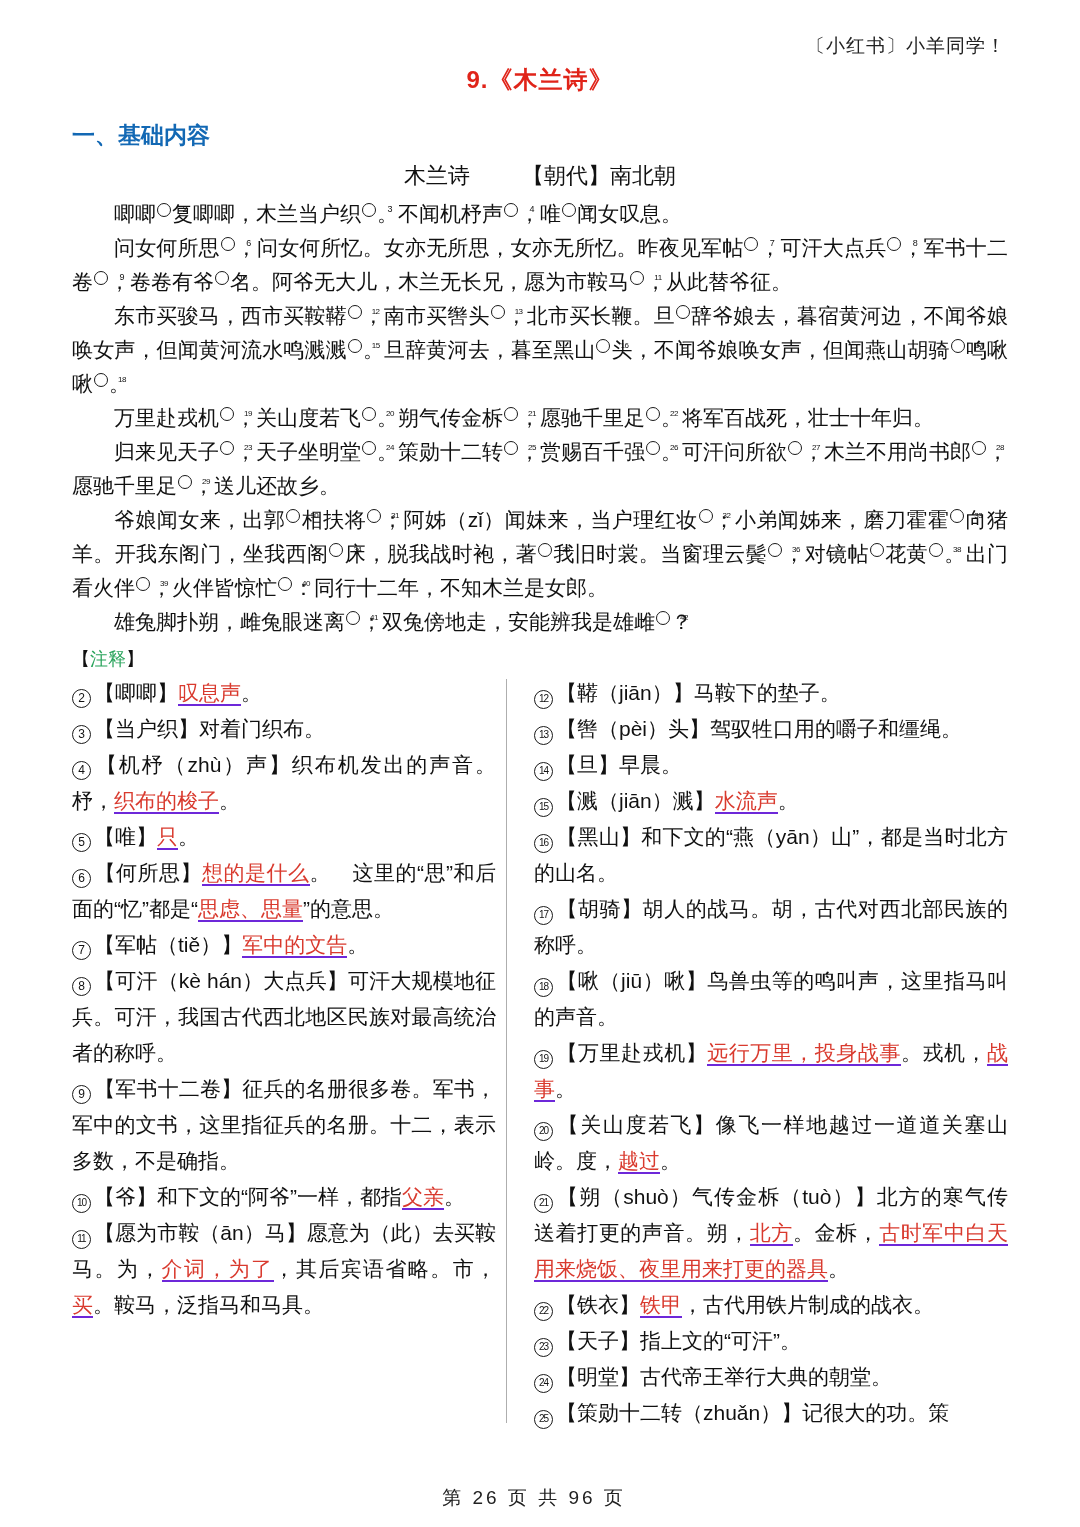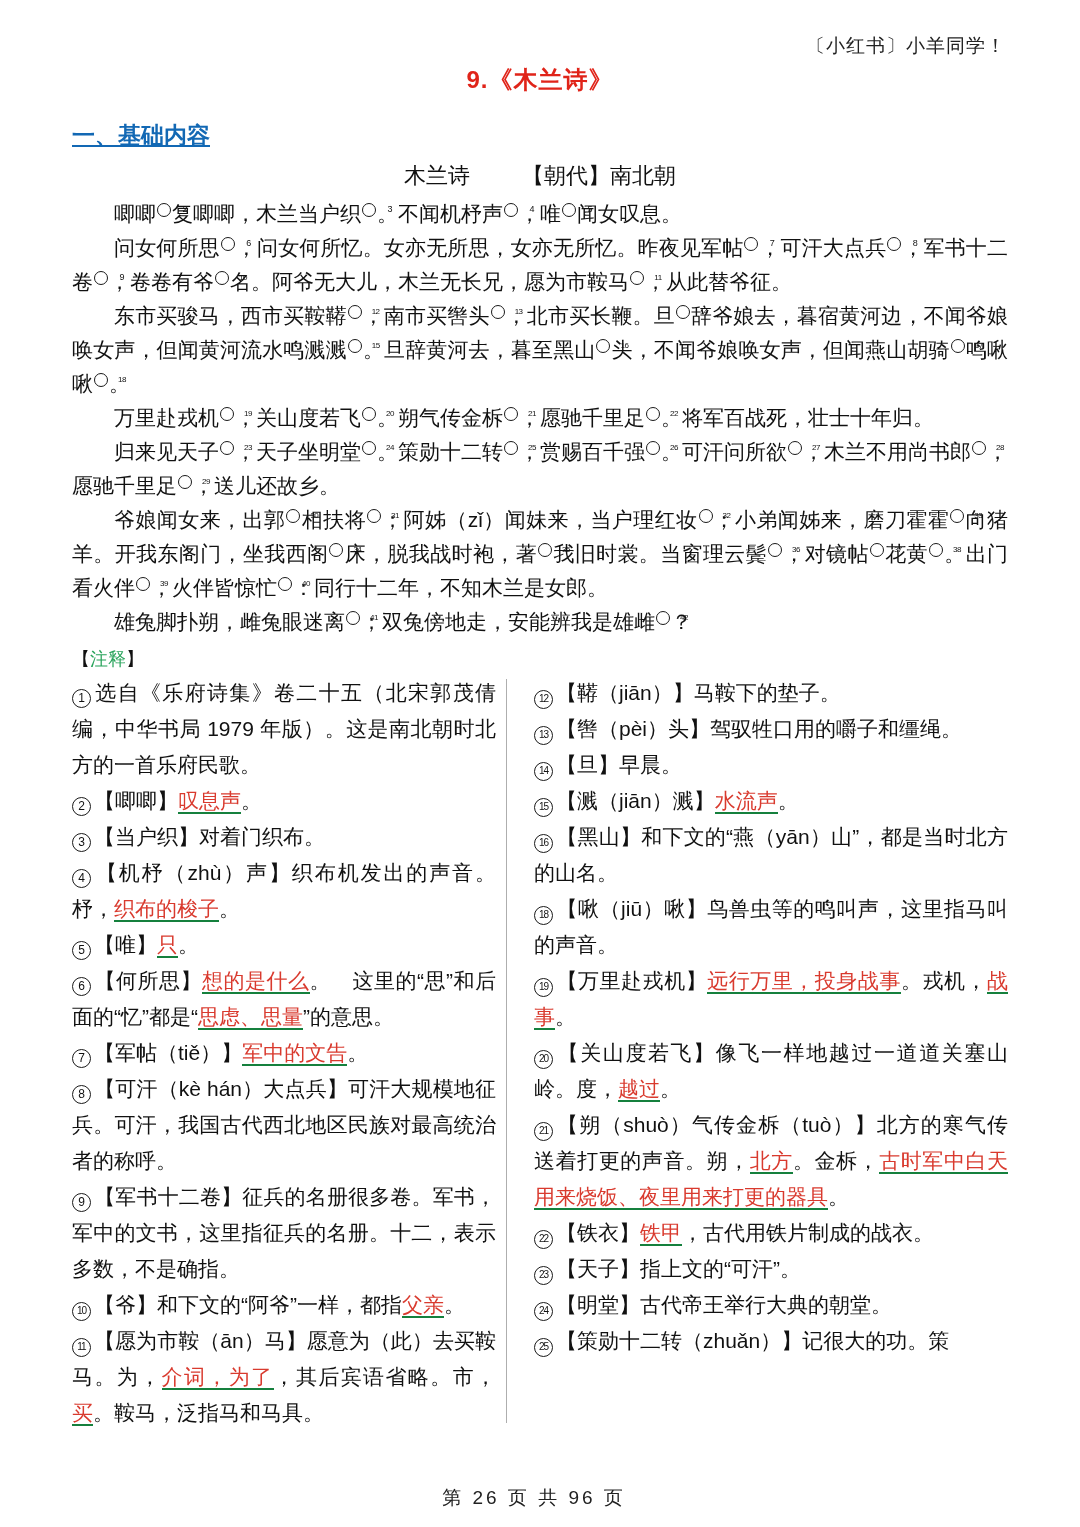--- a/index.html
+++ b/index.html
@@ -21,21 +21,20 @@
   .title{
     margin:64px 0 0;
     text-align:center;
     font-size:24px;font-weight:bold;
     color:#e02419;letter-spacing:1px;
   }
   .section-heading{
     margin:24px 0 0;
     font-size:23px;font-weight:bold;
     color:#1268b4;
-    text-decoration:underline;
   }
   .subtitle{
     margin:10px 0 4px;
     text-align:center;
     font-size:22px;
   }
   .subtitle .gap{display:inline-block;width:52px;}
   .poem{margin-top:6px;}
   .poem-para{
     margin:0;
@@ -68,21 +67,21 @@
   }
   .circ.two{font-size:10px;letter-spacing:-1px;}
   .circ.sup{
     width:14px;height:14px;
     font-size:9px;border-width:1px;
     vertical-align:9px;margin:0 1px;
   }
   .circ.sup.two{font-size:8px;letter-spacing:-0.5px;}
   .hl{
     color:#d93a2e;
-    border-bottom:2px solid #15803d;
+    border-bottom:2px solid #6d28d9;
   }
   .footer{
     position:absolute;left:0;right:12px;bottom:16px;
     text-align:center;
     font-size:19px;color:#222;letter-spacing:3px;
   }
 </style>
 </head>
 <body>
 
@@ -107,39 +106,39 @@
       <p class="poem-para"><span>爷娘闻女来，出郭</span><span class="circ sup two">30</span><span>相扶将</span><span class="circ sup two">31</span><span>；阿姊（zǐ）闻妹来，当户理红妆</span><span class="circ sup two">32</span><span>；小弟闻姊来，磨刀霍霍</span><span class="circ sup two">33</span><span>向猪羊。开我东阁门，坐我西阁</span><span class="circ sup two">34</span><span>床，脱我战时袍，著</span><span class="circ sup two">35</span><span>我旧时裳。当窗理云鬓</span><span class="circ sup two">36</span><span>，对镜帖</span><span class="circ sup two">37</span><span>花黄</span><span class="circ sup two">38</span><span>。出门看火伴</span><span class="circ sup two">39</span><span>，火伴皆惊忙</span><span class="circ sup two">40</span><span>：同行十二年，不知木兰是女郎。</span></p>
       <p class="poem-para"><span>雄兔脚扑朔，雌兔眼迷离</span><span class="circ sup two">41</span><span>；双兔傍地走，安能辨我是雄雌</span><span class="circ sup two">42</span><span>？</span></p>
     </div>
 
   <div class="notes-header">
     <span>【</span><span class="green">注释</span><span>】</span>
   </div>
 
   <div class="notes-columns">
     <div class="col-left">
-        <div class="note"><span class="circ">1</span><span>选自《乐府诗集》卷二十五（北宋郭茂倩编，中华书局 1979 年版）。这是南北朝时北方的一首乐府民歌。</span></div>
         <div class="note"><span class="circ">2</span><span>【唧唧】</span><span class="hl">叹息声</span><span>。</span></div>
         <div class="note"><span class="circ">3</span><span>【当户织】对着门织布。</span></div>
         <div class="note"><span class="circ">4</span><span>【机杼（zhù）声】织布机发出的声音。杼，</span><span class="hl">织布的梭子</span><span>。</span></div>
         <div class="note"><span class="circ">5</span><span>【唯】</span><span class="hl">只</span><span>。</span></div>
         <div class="note"><span class="circ">6</span><span>【何所思】</span><span class="hl">想的是什么</span><span>。　这里的“思”和后面的“忆”都是“</span><span class="hl">思虑、思量</span><span>”的意思。</span></div>
         <div class="note"><span class="circ">7</span><span>【军帖（tiě）】</span><span class="hl">军中的文告</span><span>。</span></div>
         <div class="note"><span class="circ">8</span><span>【可汗（kè hán）大点兵】可汗大规模地征兵。可汗，我国古代西北地区民族对最高统治者的称呼。</span></div>
         <div class="note"><span class="circ">9</span><span>【军书十二卷】征兵的名册很多卷。军书，军中的文书，这里指征兵的名册。十二，表示多数，不是确指。</span></div>
         <div class="note"><span class="circ two">10</span><span>【爷】和下文的“阿爷”一样，都指</span><span class="hl">父亲</span><span>。</span></div>
         <div class="note"><span class="circ two">11</span><span>【愿为市鞍（ān）马】愿意为（此）去买鞍马。为，</span><span class="hl">介词，为了</span><span>，其后宾语省略。市，</span><span class="hl">买</span><span>。鞍马，泛指马和马具。</span></div>
       </div>
     <div class="col-divider"></div>
     <div class="col-right">
         <div class="note"><span class="circ two">12</span><span>【鞯（jiān）】马鞍下的垫子。</span></div>
         <div class="note"><span class="circ two">13</span><span>【辔（pèi）头】驾驭牲口用的嚼子和缰绳。</span></div>
         <div class="note"><span class="circ two">14</span><span>【旦】早晨。</span></div>
         <div class="note"><span class="circ two">15</span><span>【溅（jiān）溅】</span><span class="hl">水流声</span><span>。</span></div>
         <div class="note"><span class="circ two">16</span><span>【黑山】和下文的“燕（yān）山”，都是当时北方的山名。</span></div>
+        <div class="note"><span class="circ two">17</span><span>【胡骑】胡人的战马。胡，古代对西北部民族的称呼。</span></div>
         <div class="note"><span class="circ two">18</span><span>【啾（jiū）啾】鸟兽虫等的鸣叫声，这里指马叫的声音。</span></div>
         <div class="note"><span class="circ two">19</span><span>【万里赴戎机】</span><span class="hl">远行万里，投身战事</span><span>。戎机，</span><span class="hl">战事</span><span>。</span></div>
         <div class="note"><span class="circ two">20</span><span>【关山度若飞】像飞一样地越过一道道关塞山岭。度，</span><span class="hl">越过</span><span>。</span></div>
         <div class="note"><span class="circ two">21</span><span>【朔（shuò）气传金柝（tuò）】北方的寒气传送着打更的声音。朔，</span><span class="hl">北方</span><span>。金柝，</span><span class="hl">古时军中白天用来烧饭、夜里用来打更的器具</span><span>。</span></div>
         <div class="note"><span class="circ two">22</span><span>【铁衣】</span><span class="hl">铁甲</span><span>，古代用铁片制成的战衣。</span></div>
         <div class="note"><span class="circ two">23</span><span>【天子】指上文的“可汗”。</span></div>
         <div class="note"><span class="circ two">24</span><span>【明堂】古代帝王举行大典的朝堂。</span></div>
         <div class="note"><span class="circ two">25</span><span>【策勋十二转（zhuǎn）】记很大的功。策</span></div>
       </div>
   </div>

